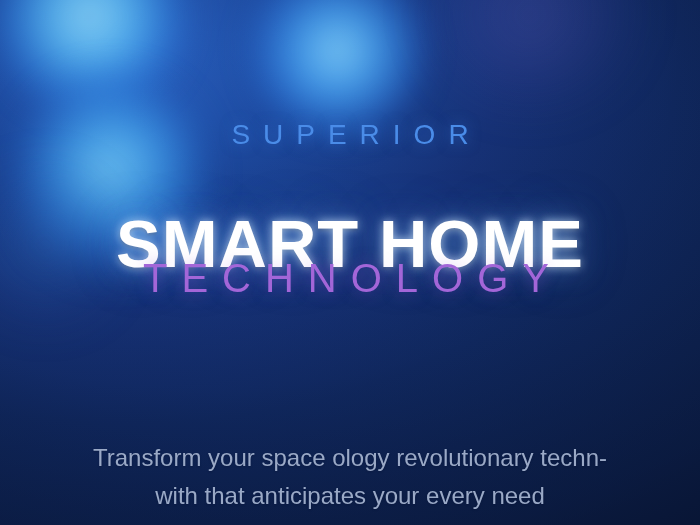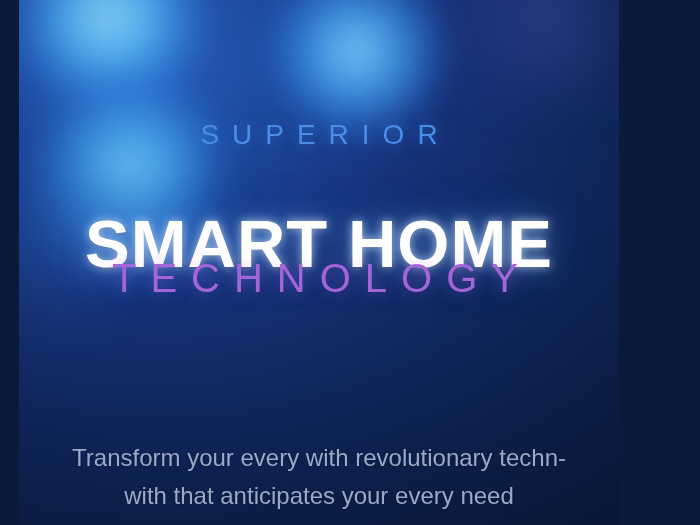--- a/index.html
+++ b/index.html
@@ -6,27 +6,26 @@
     margin: 0;
     padding: 0;
     background: #0b1a3a;
   }
   body {
     font-family: "Liberation Sans", sans-serif;
   }
 
   .poster {
     position: relative;
-    width: 600px;
+    width: 700px;
     height: 525px;
     overflow: hidden;
     background:
       radial-gradient(120% 110% at 18% 8%, #2a63c4 0%, #1d4aa0 22%, #17337a 46%, #112a63 66%, #0e2350 100%),
       linear-gradient(135deg, #1a46a0 0%, #15306f 45%, #101f48 100%);
-    margin-left: 19px;
   }
 
   
   .orb {
     position: absolute;
     border-radius: 50%;
     pointer-events: none;
   }
   .orb-1 {            
     left: -5px; top: -78px;
@@ -182,18 +181,18 @@
   <div class="content">
 
     <div class="eyebrow">SUPERIOR</div>
 
     <h1 class="headline">SMART HOME</h1>
 
     <div class="subhead">TECHNOLOGY</div>
 
 
     <p class="body-copy">
-      <span class="line">Transform your every with revolutionary techn-</span>
+      <span class="line">Transform your space ology revolutionary techn-</span>
       <span class="line">with that anticipates your every need</span>
     </p>
 
   </div>
 </div>
 
 </body></html>

